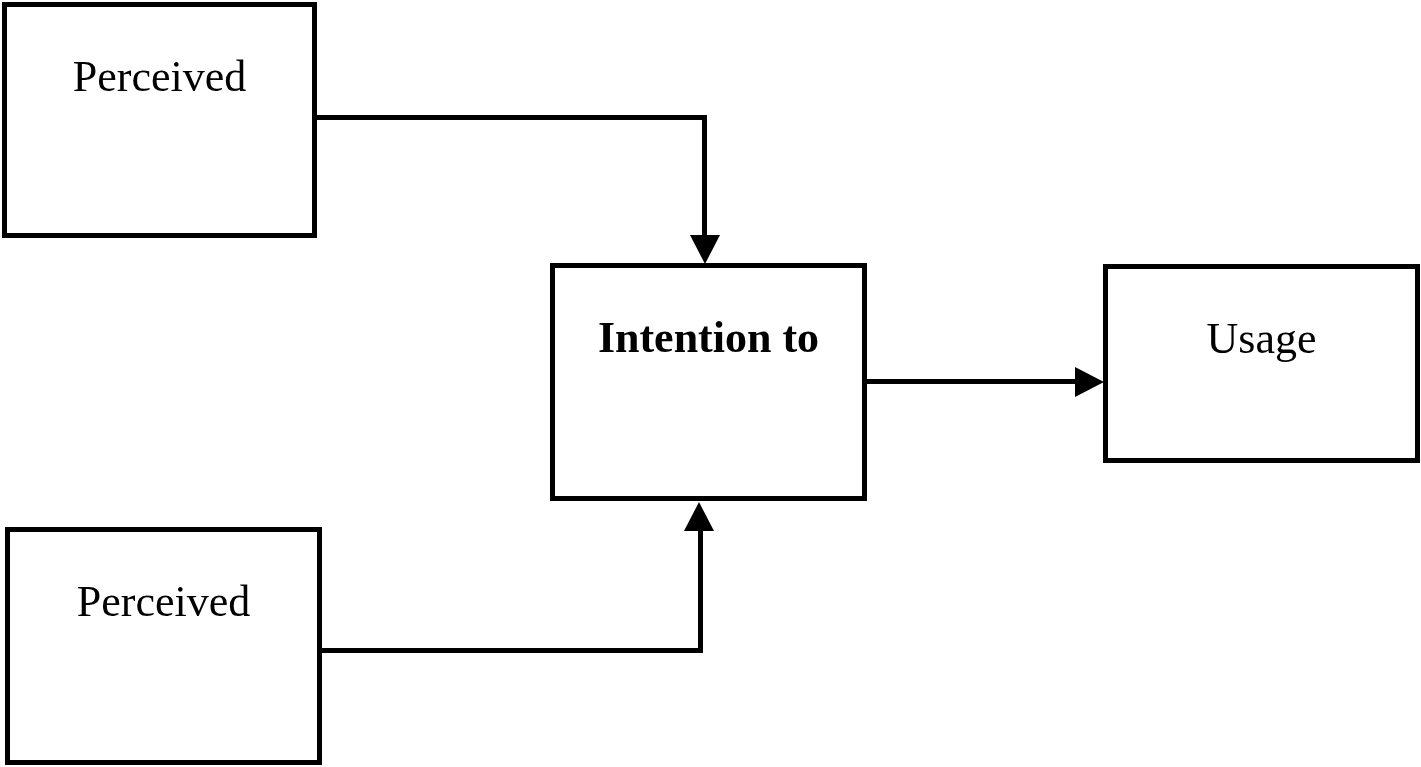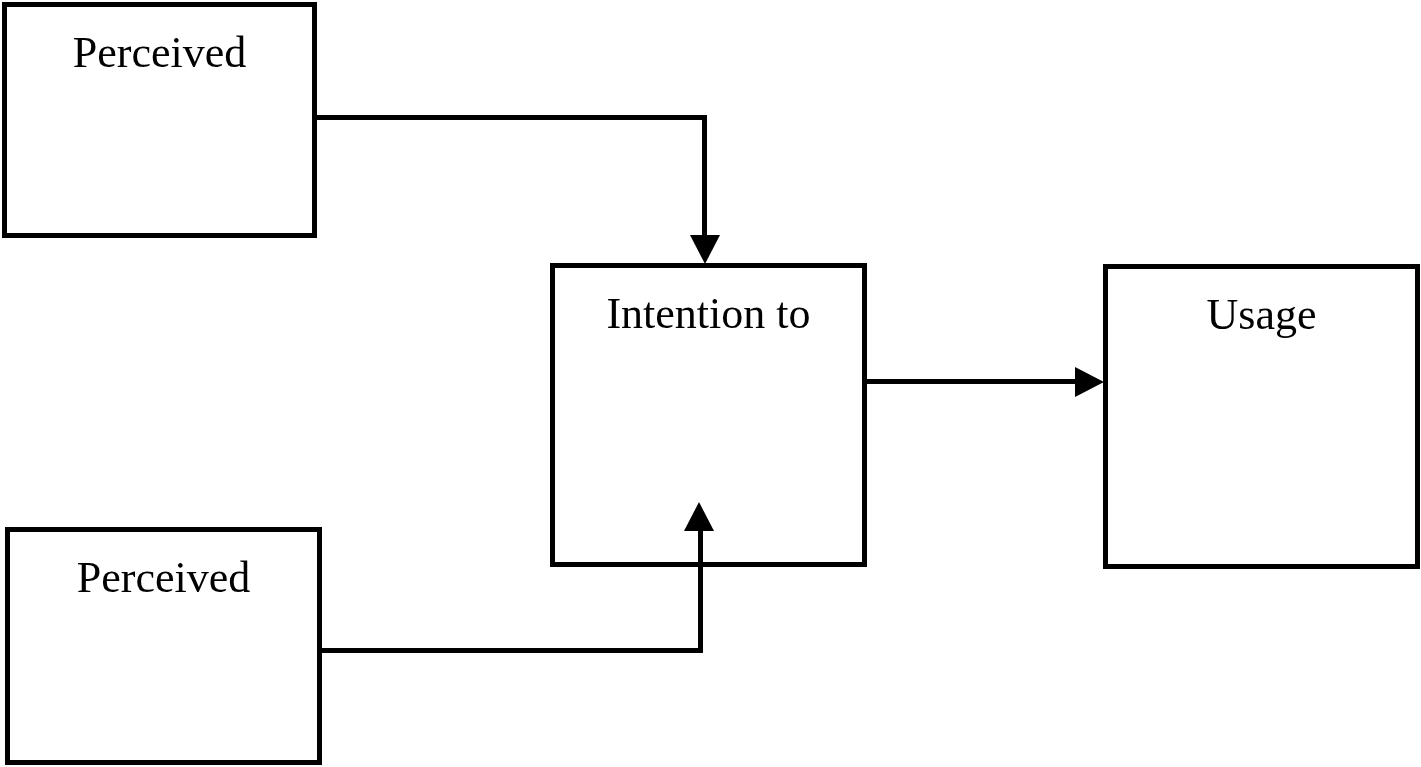--- a/index.html
+++ b/index.html
@@ -22,25 +22,26 @@
     border: 5px solid #000000;
     background: #ffffff;
     text-align: center;
     padding-top: 14px;
     font-size: 44px;
     line-height: 63px;
   }
   .node .label-line {
     display: block;
     white-space: nowrap;
+    margin-top: 24px;
   }
   #node-pu   { left: 2px;    top: 2px;   width: 315px; height: 236px; }
   #node-peou { left: 5px;    top: 527px; width: 317px; height: 238px; }
-  #node-iu   { left: 550px;  top: 263px; width: 317px; height: 304px; }
-  #node-ub   { left: 1103px; top: 264px; width: 317px; height: 305px; }
+  #node-iu   { left: 550px;  top: 263px; width: 317px; height: 238px; font-weight: bold; }
+  #node-ub   { left: 1103px; top: 264px; width: 317px; height: 199px; }
 
   .seg {
     position: absolute;
     background: #000000;
   }
   
   #edge1-h { left: 317px; top: 115px; width: 390px; height: 5px; }
   #edge1-v { left: 702px; top: 115px; width: 5px;  height: 121px; }
   #edge1-head {
     position: absolute; left: 690px; top: 235px;

